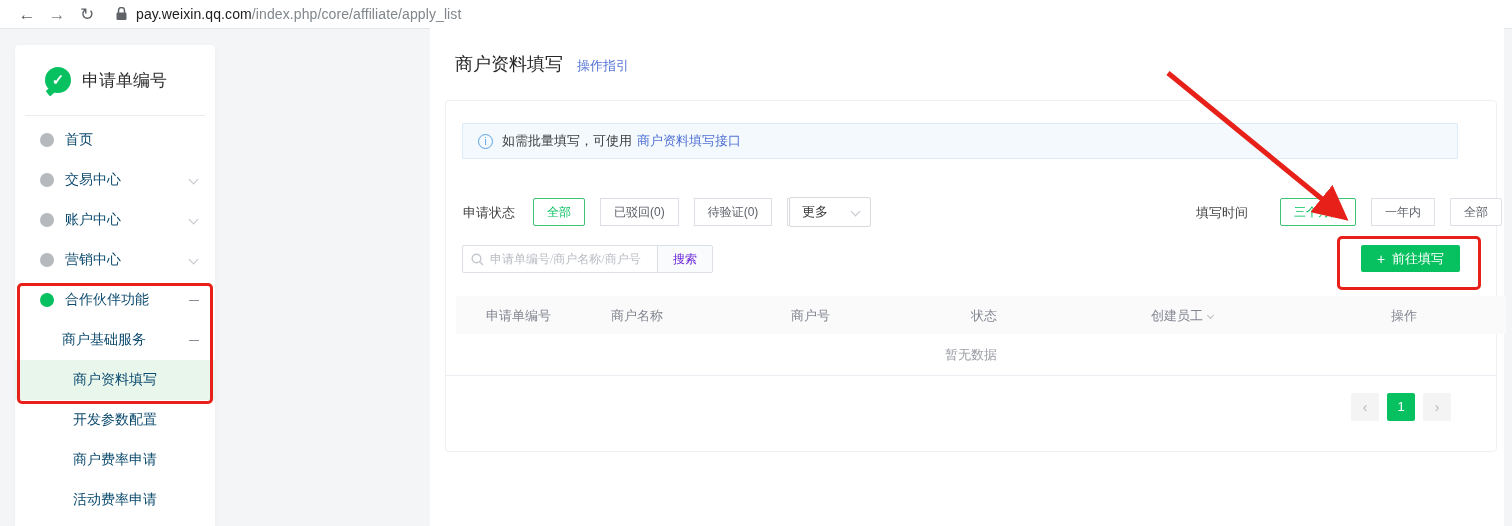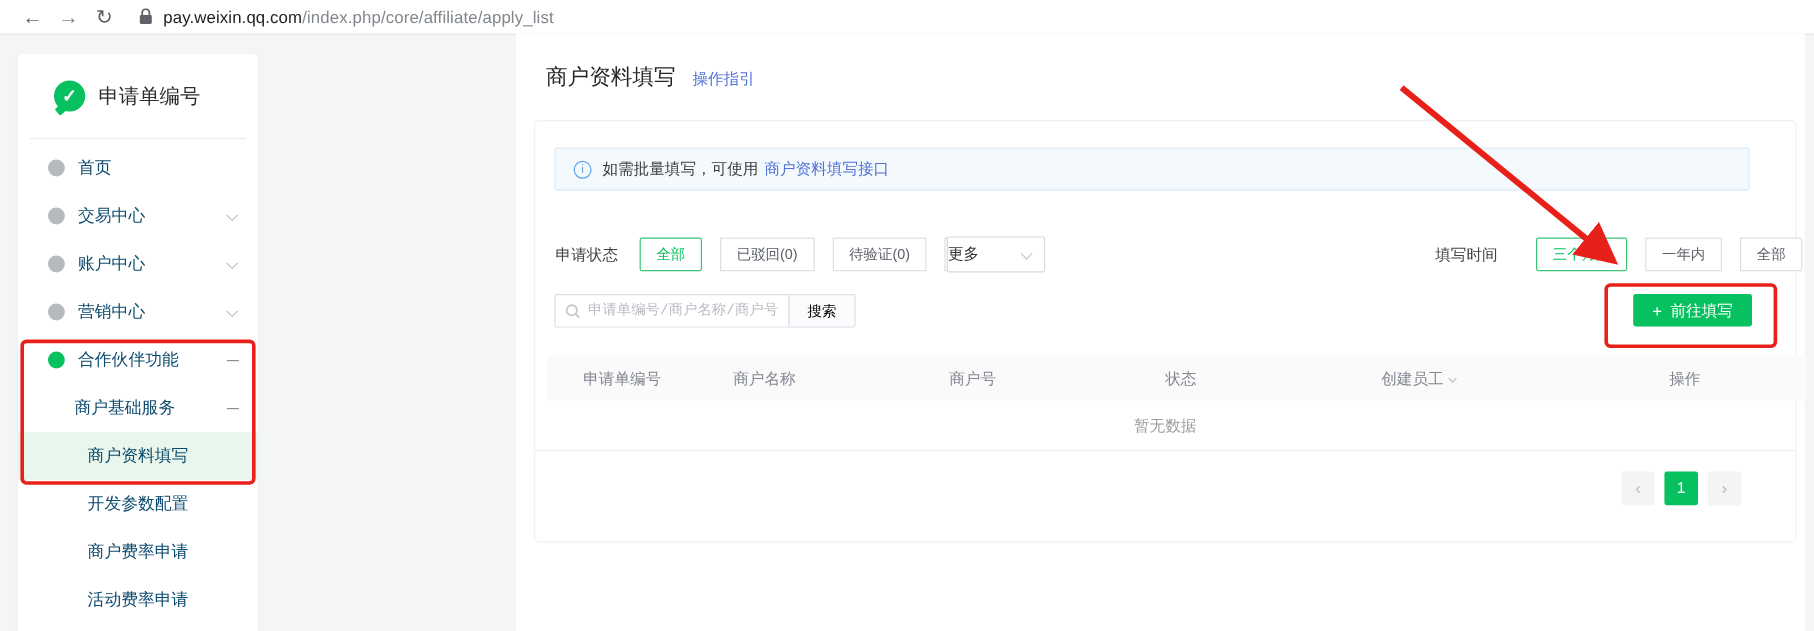--- a/index.html
+++ b/index.html
@@ -107,43 +107,43 @@
     font-size: 12px; color: #5a5e66; line-height: 26px; margin-left: -1px;
     cursor: pointer; white-space: nowrap; font-family: inherit;
   }
   .seg-btn:first-child { margin-left: 0; border-radius: 2px 0 0 2px; }
   .seg-btn:last-child { border-radius: 0 2px 2px 0; }
   .seg-btn.active { color: #07c160; border-color: #3dc576; position: relative; z-index: 1; border-radius: 2px; }
   .more-select {
     position: absolute; left: 343px; top: 0; width: 82px; height: 30px;
     background: #fff; border: 1px solid #d9d9d9; border-radius: 2px;
     font-size: 13px; color: #333; display: flex; align-items: center;
-    cursor: pointer;
+    padding-left: 12px; cursor: pointer;
   }
   .more-select .chev2 {
     position: absolute; right: 11px; top: 10px; width: 7px; height: 7px;
     border-right: 1.5px solid #c0c4cc; border-bottom: 1.5px solid #c0c4cc;
     transform: rotate(45deg);
   }
 
   .search-row { position: absolute; left: 0; top: 144px; width: 100%; height: 28px; }
   .search-box {
     position: absolute; left: 16px; top: 0; width: 196px; height: 28px;
     border: 1px solid #dcdfe6; border-radius: 2px 0 0 2px; background: #fff;
     display: flex; align-items: center; padding-left: 8px;
   }
   .search-box input {
     border: none; outline: none; flex: 1; font-size: 12px; color: #14532d;
-    margin-left: 6px; font-family: Liberation Mono, monospace; background: transparent; min-width: 0;
+    margin-left: 6px; font-family: Liberation Serif, serif; background: transparent; min-width: 0;
   }
   .search-box input::placeholder { color: #b9bdc4; }
   .search-btn {
     position: absolute; left: 211px; top: 0; width: 56px; height: 28px;
     background: #fafbfc; border: 1px solid #dcdfe6; border-radius: 0 2px 2px 0;
-    font-size: 12px; color: #000000; cursor: pointer; font-family: inherit;
+    font-size: 12px; color: #6d28d9; cursor: pointer; font-family: inherit;
   }
   .create-btn {
     position: absolute; left: 915px; top: 0; width: 99px; height: 27px;
     background: #07c160; border: none; border-radius: 2px; color: #fff;
     font-size: 13px; cursor: pointer; display: flex; align-items: center;
     justify-content: center; font-family: inherit;
   }
   .create-btn .plus { font-size: 14px; margin-right: 7px; line-height: 1; }
 
   .table-head {

